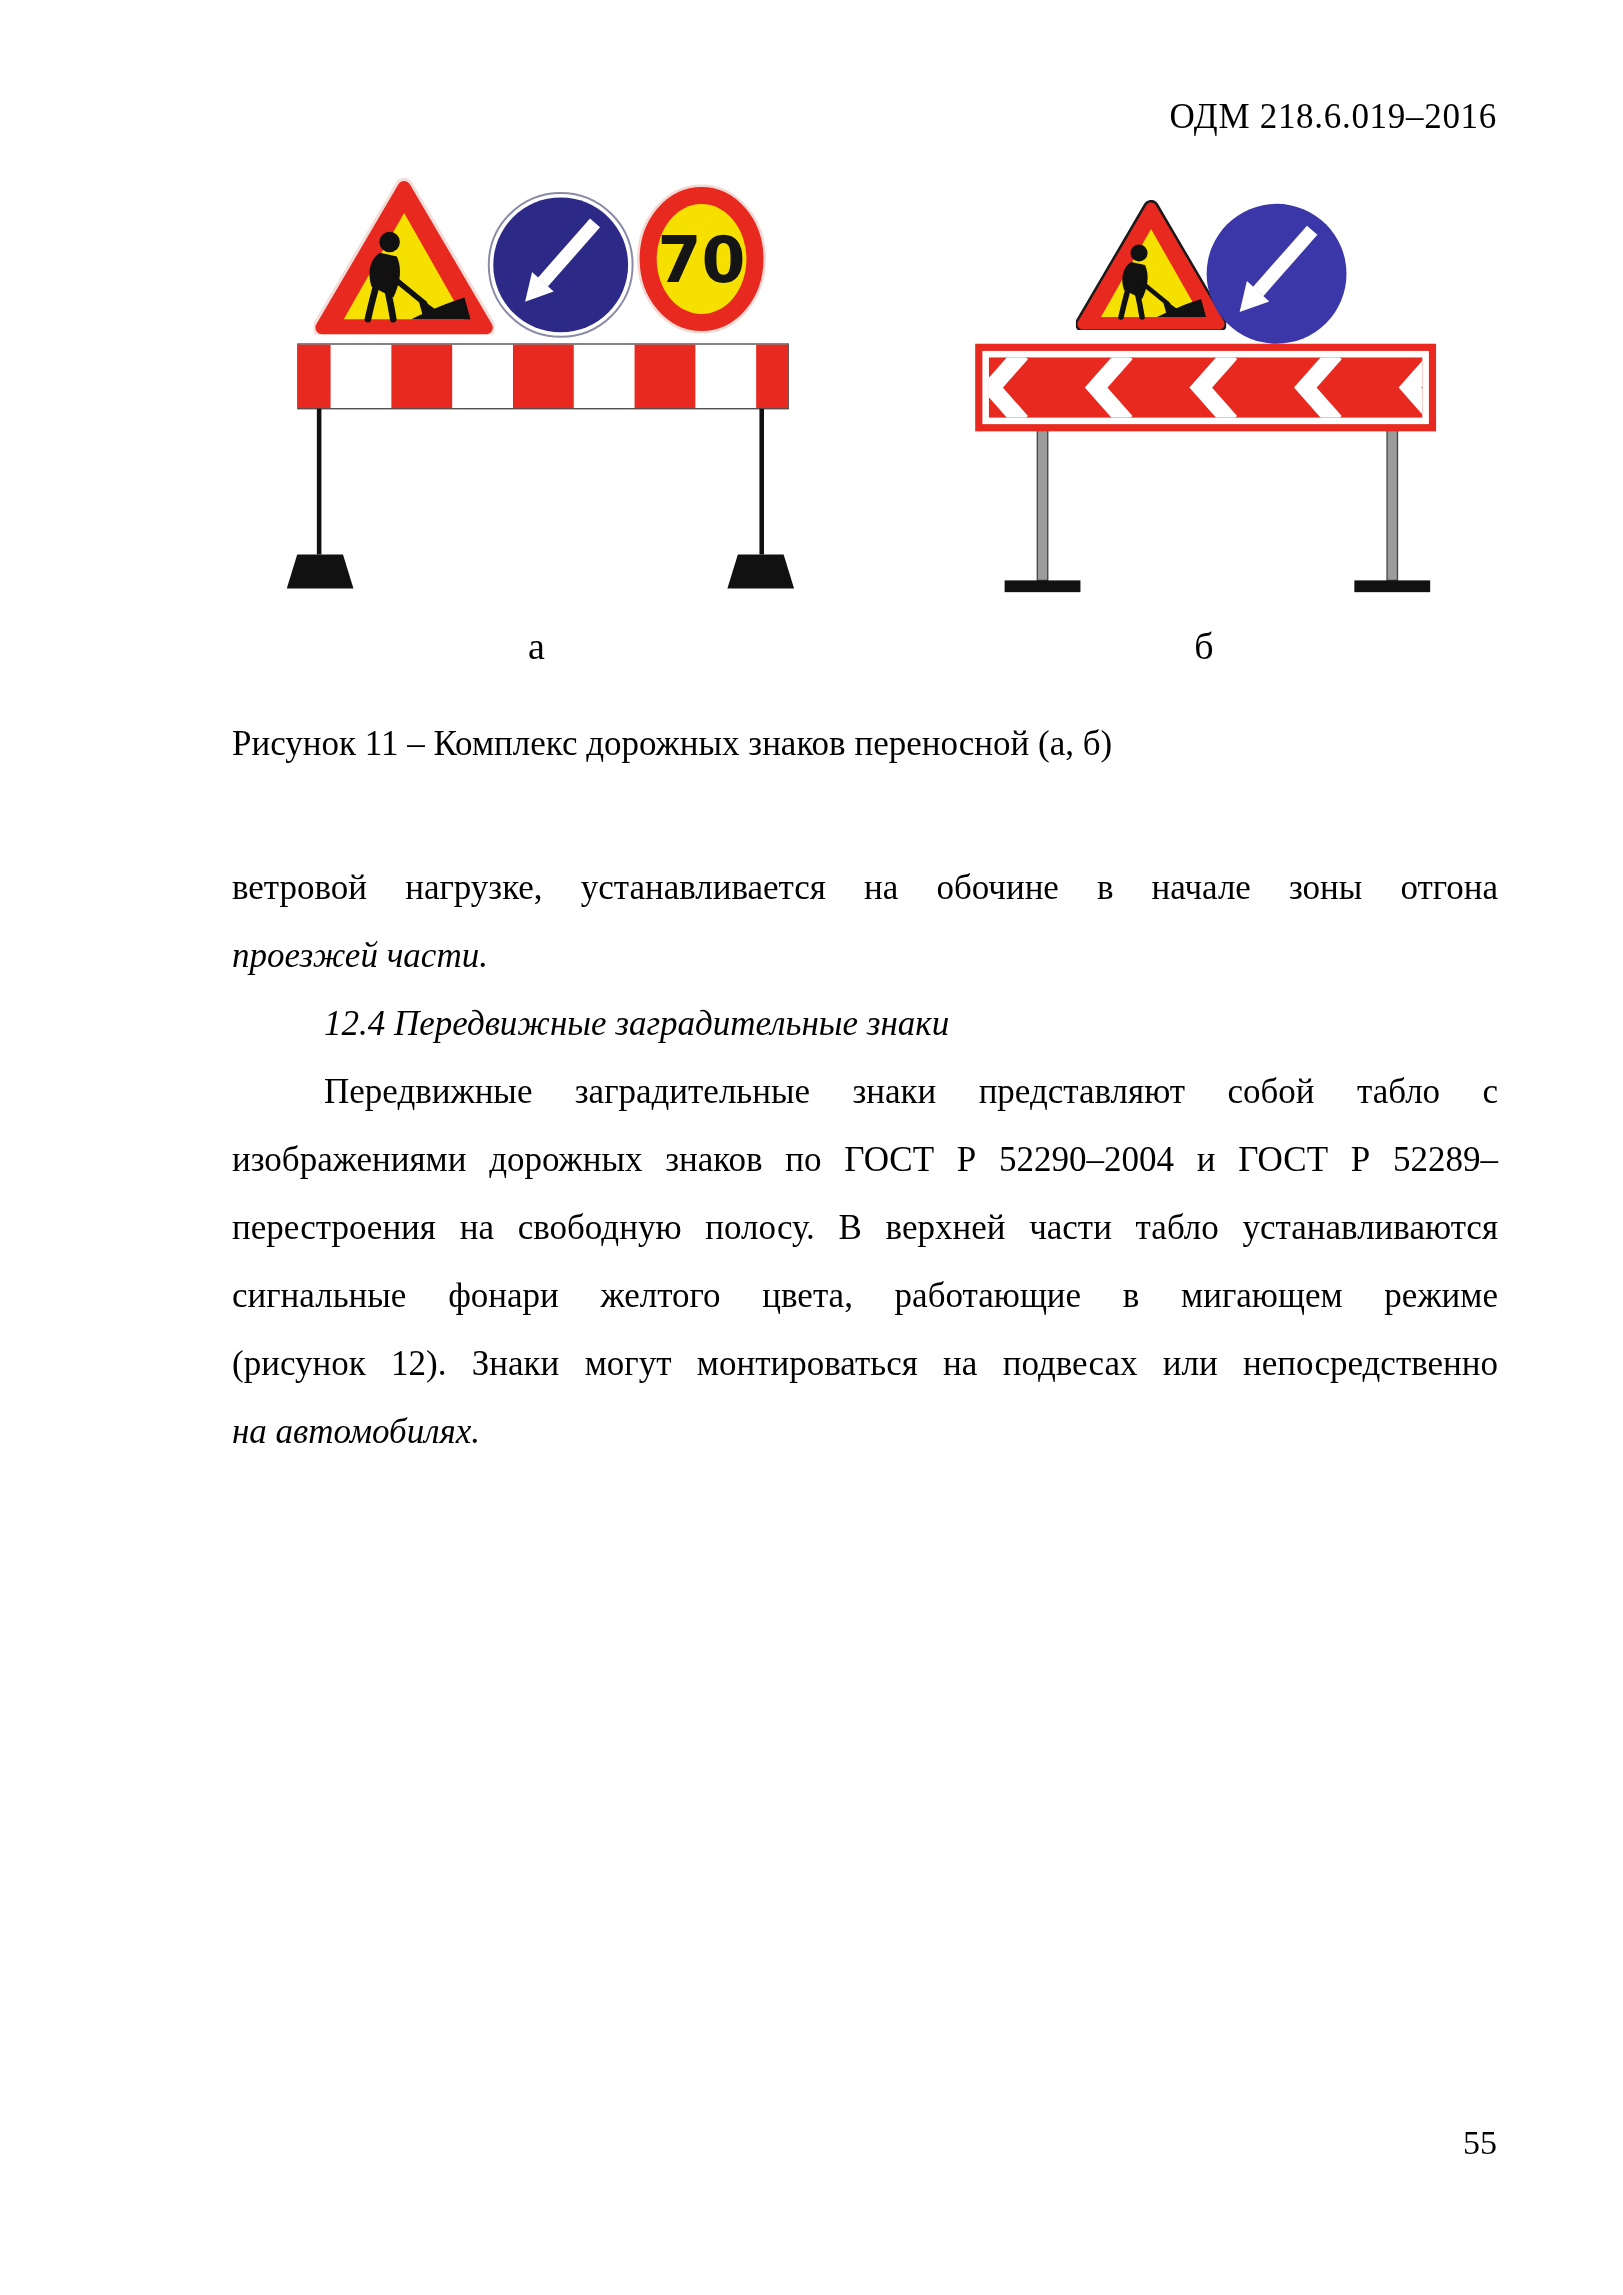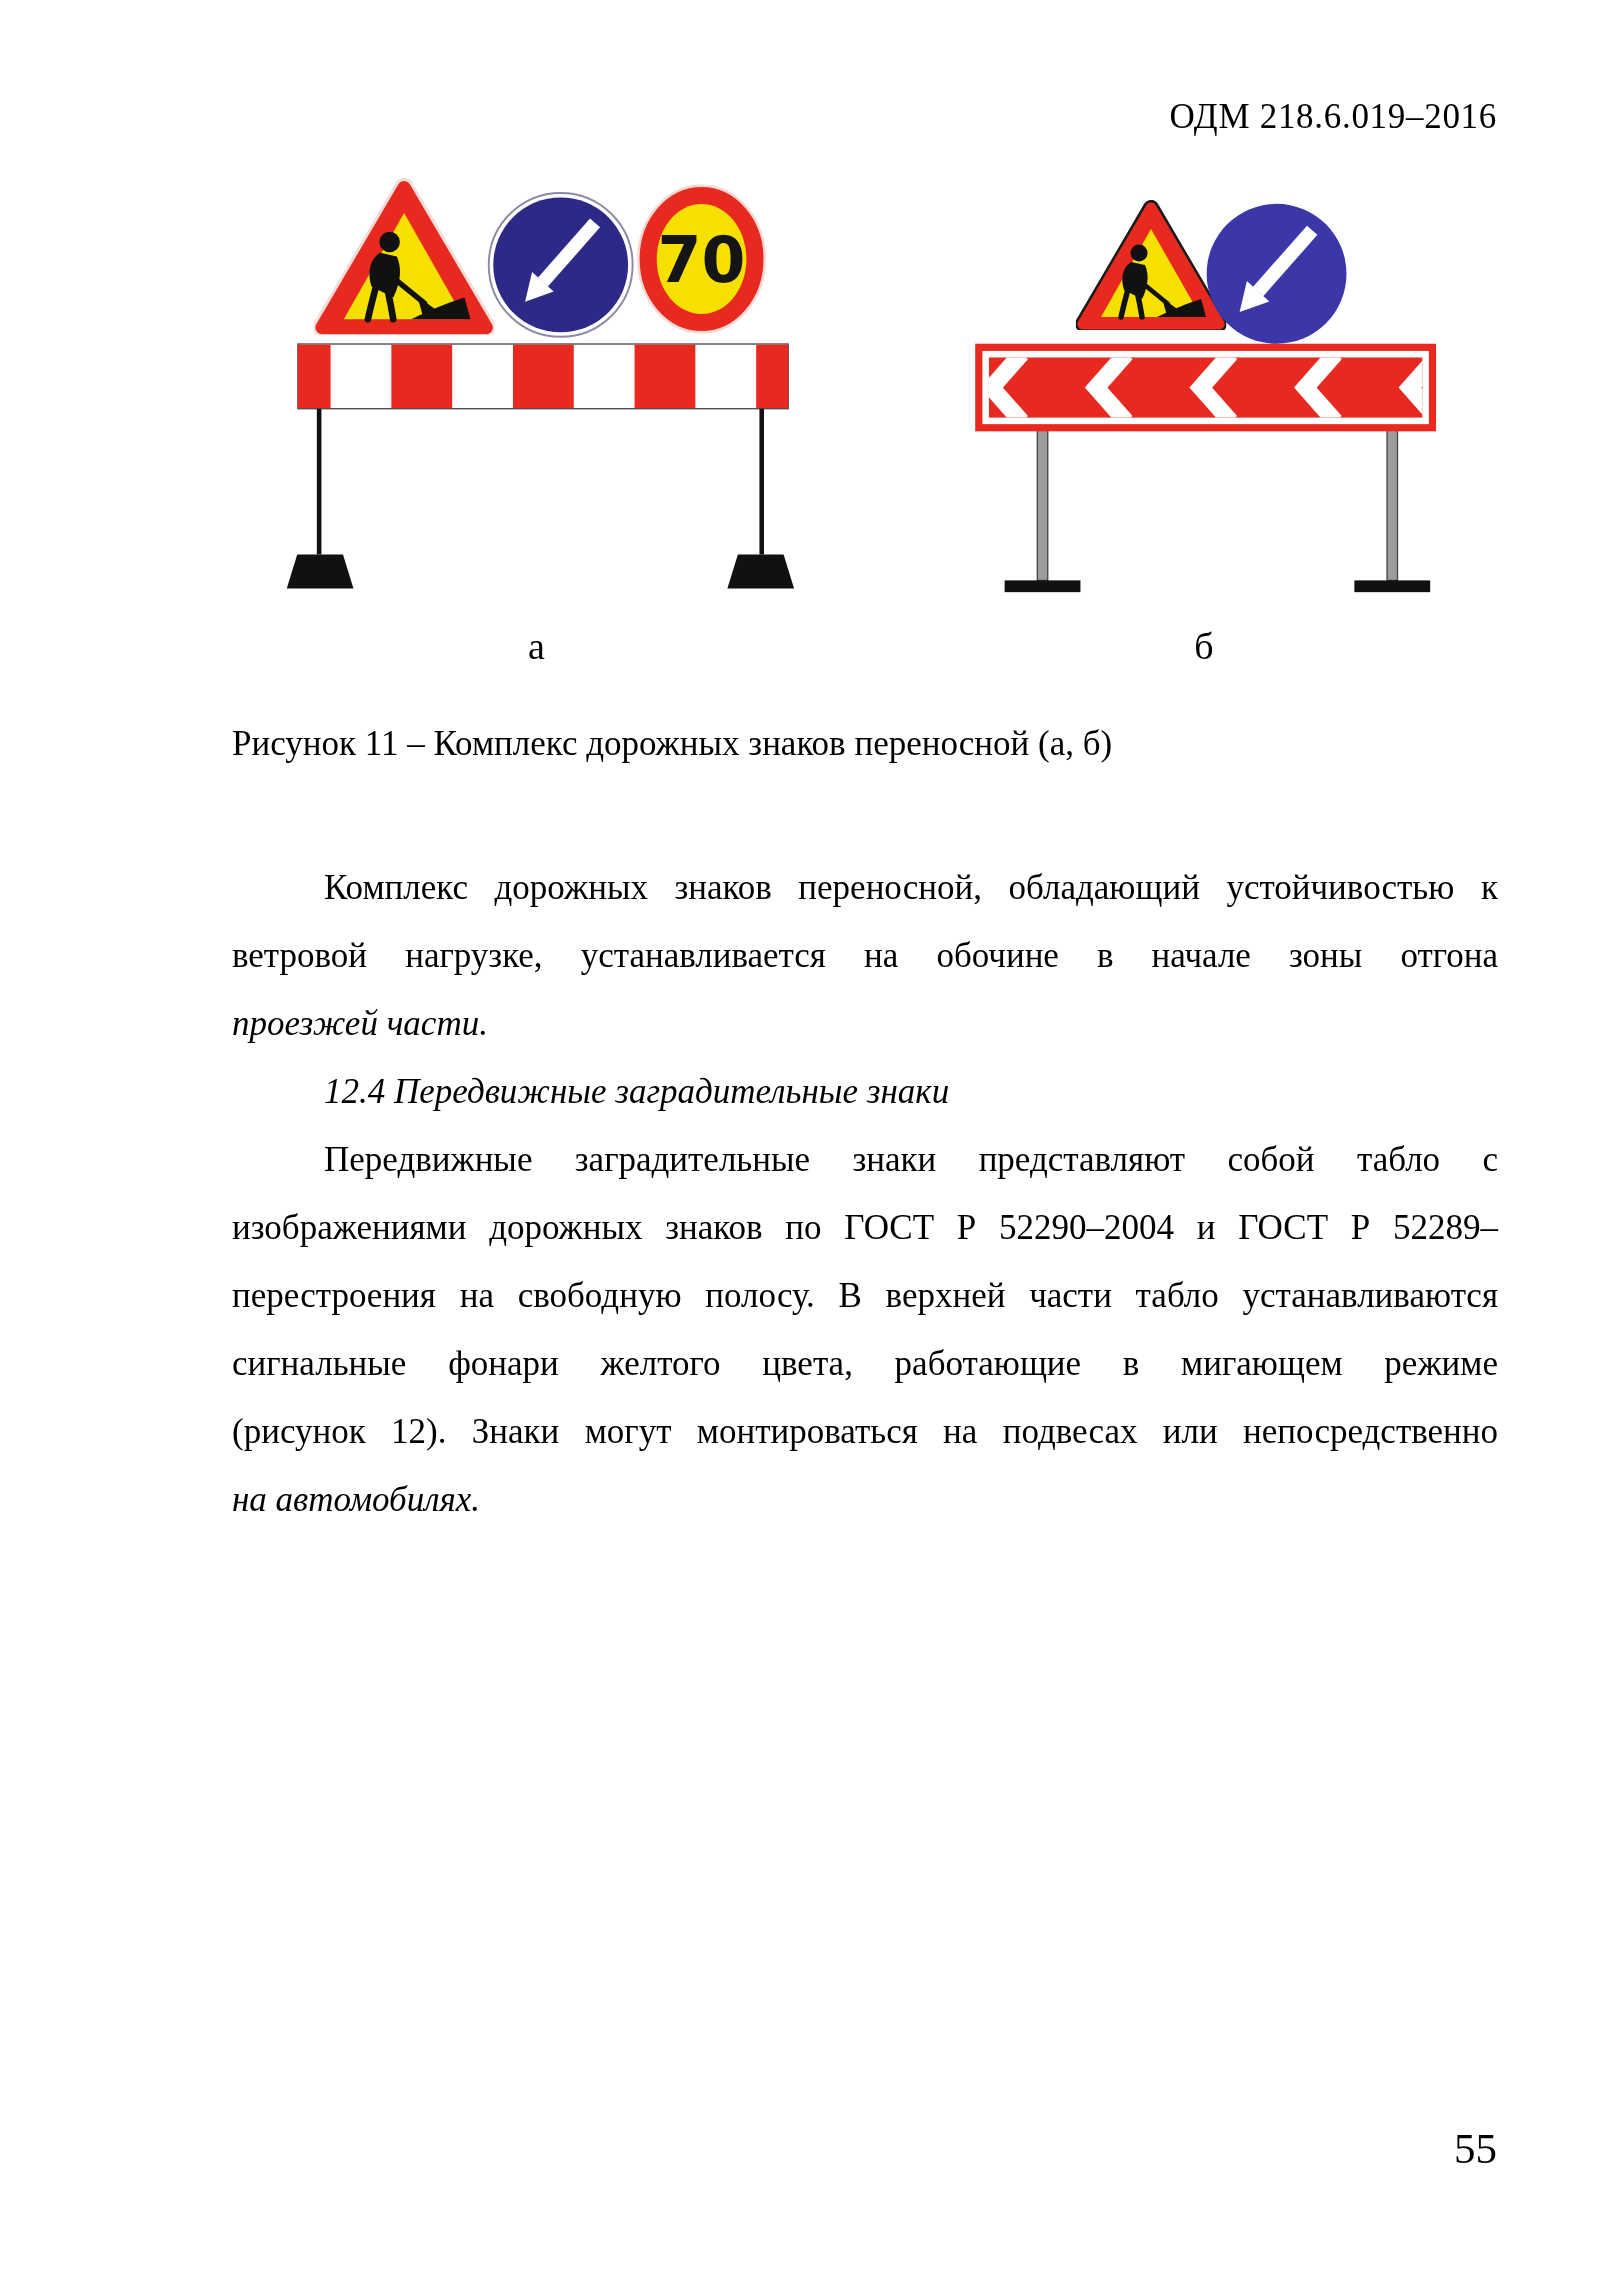--- a/index.html
+++ b/index.html
@@ -31,21 +31,21 @@
   .bline{
     width:100%;
     text-align:justify;
     text-align-last:justify;
     white-space:nowrap;
   }
   .bline.last{text-align-last:left;font-style:italic;}
   .bline.indent{text-indent:92px;}
   .pagenum{
     position:absolute;right:126px;top:2124px;
-    font-size:43px;
+    font-size:34px;
   }
   svg text{font-family:"DejaVu Sans","Liberation Sans",sans-serif;}
 </style>
 </head>
 <body>
 
 <div class="page">
 
   <div class="hdr">ОДМ 218.6.019–2016</div>
 
@@ -136,21 +136,20 @@
     <use href="#sym-roadworks" x="174" y="58" width="230" height="199" color="#1a1a1a"></use>
     <use href="#sym-bluearrow" x="370" y="60" width="222" height="222" color="#3b37a8"></use>
   </svg>
 
   <div class="fig-label" style="left:275px;width:523px">а</div>
   <div class="fig-label" style="left:962px;width:484px">б</div>
 
   <div class="caption">Рисунок 11 – Комплекс дорожных знаков переносной (а, б)</div>
 
   <div class="bodytext">
-    <div class="bline indent">Комплекс дорожных знаков переносной, обладающий устойчивостью к</div>
     <div class="bline">ветровой нагрузке, устанавливается на обочине в начале зоны отгона</div>
     <div class="bline last">проезжей части.</div>
     <div class="bline last indent">12.4 Передвижные заградительные знаки</div>
     <div class="bline indent">Передвижные заградительные знаки представляют собой табло с</div>
     <div class="bline">изображениями дорожных знаков по ГОСТ Р 52290–2004 и ГОСТ Р 52289–</div>
     <div class="bline">перестроения на свободную полосу. В верхней части табло устанавливаются</div>
     <div class="bline">сигнальные фонари желтого цвета, работающие в мигающем режиме</div>
     <div class="bline">(рисунок 12). Знаки могут монтироваться на подвесах или непосредственно</div>
     <div class="bline last">на автомобилях.</div>
   </div>

